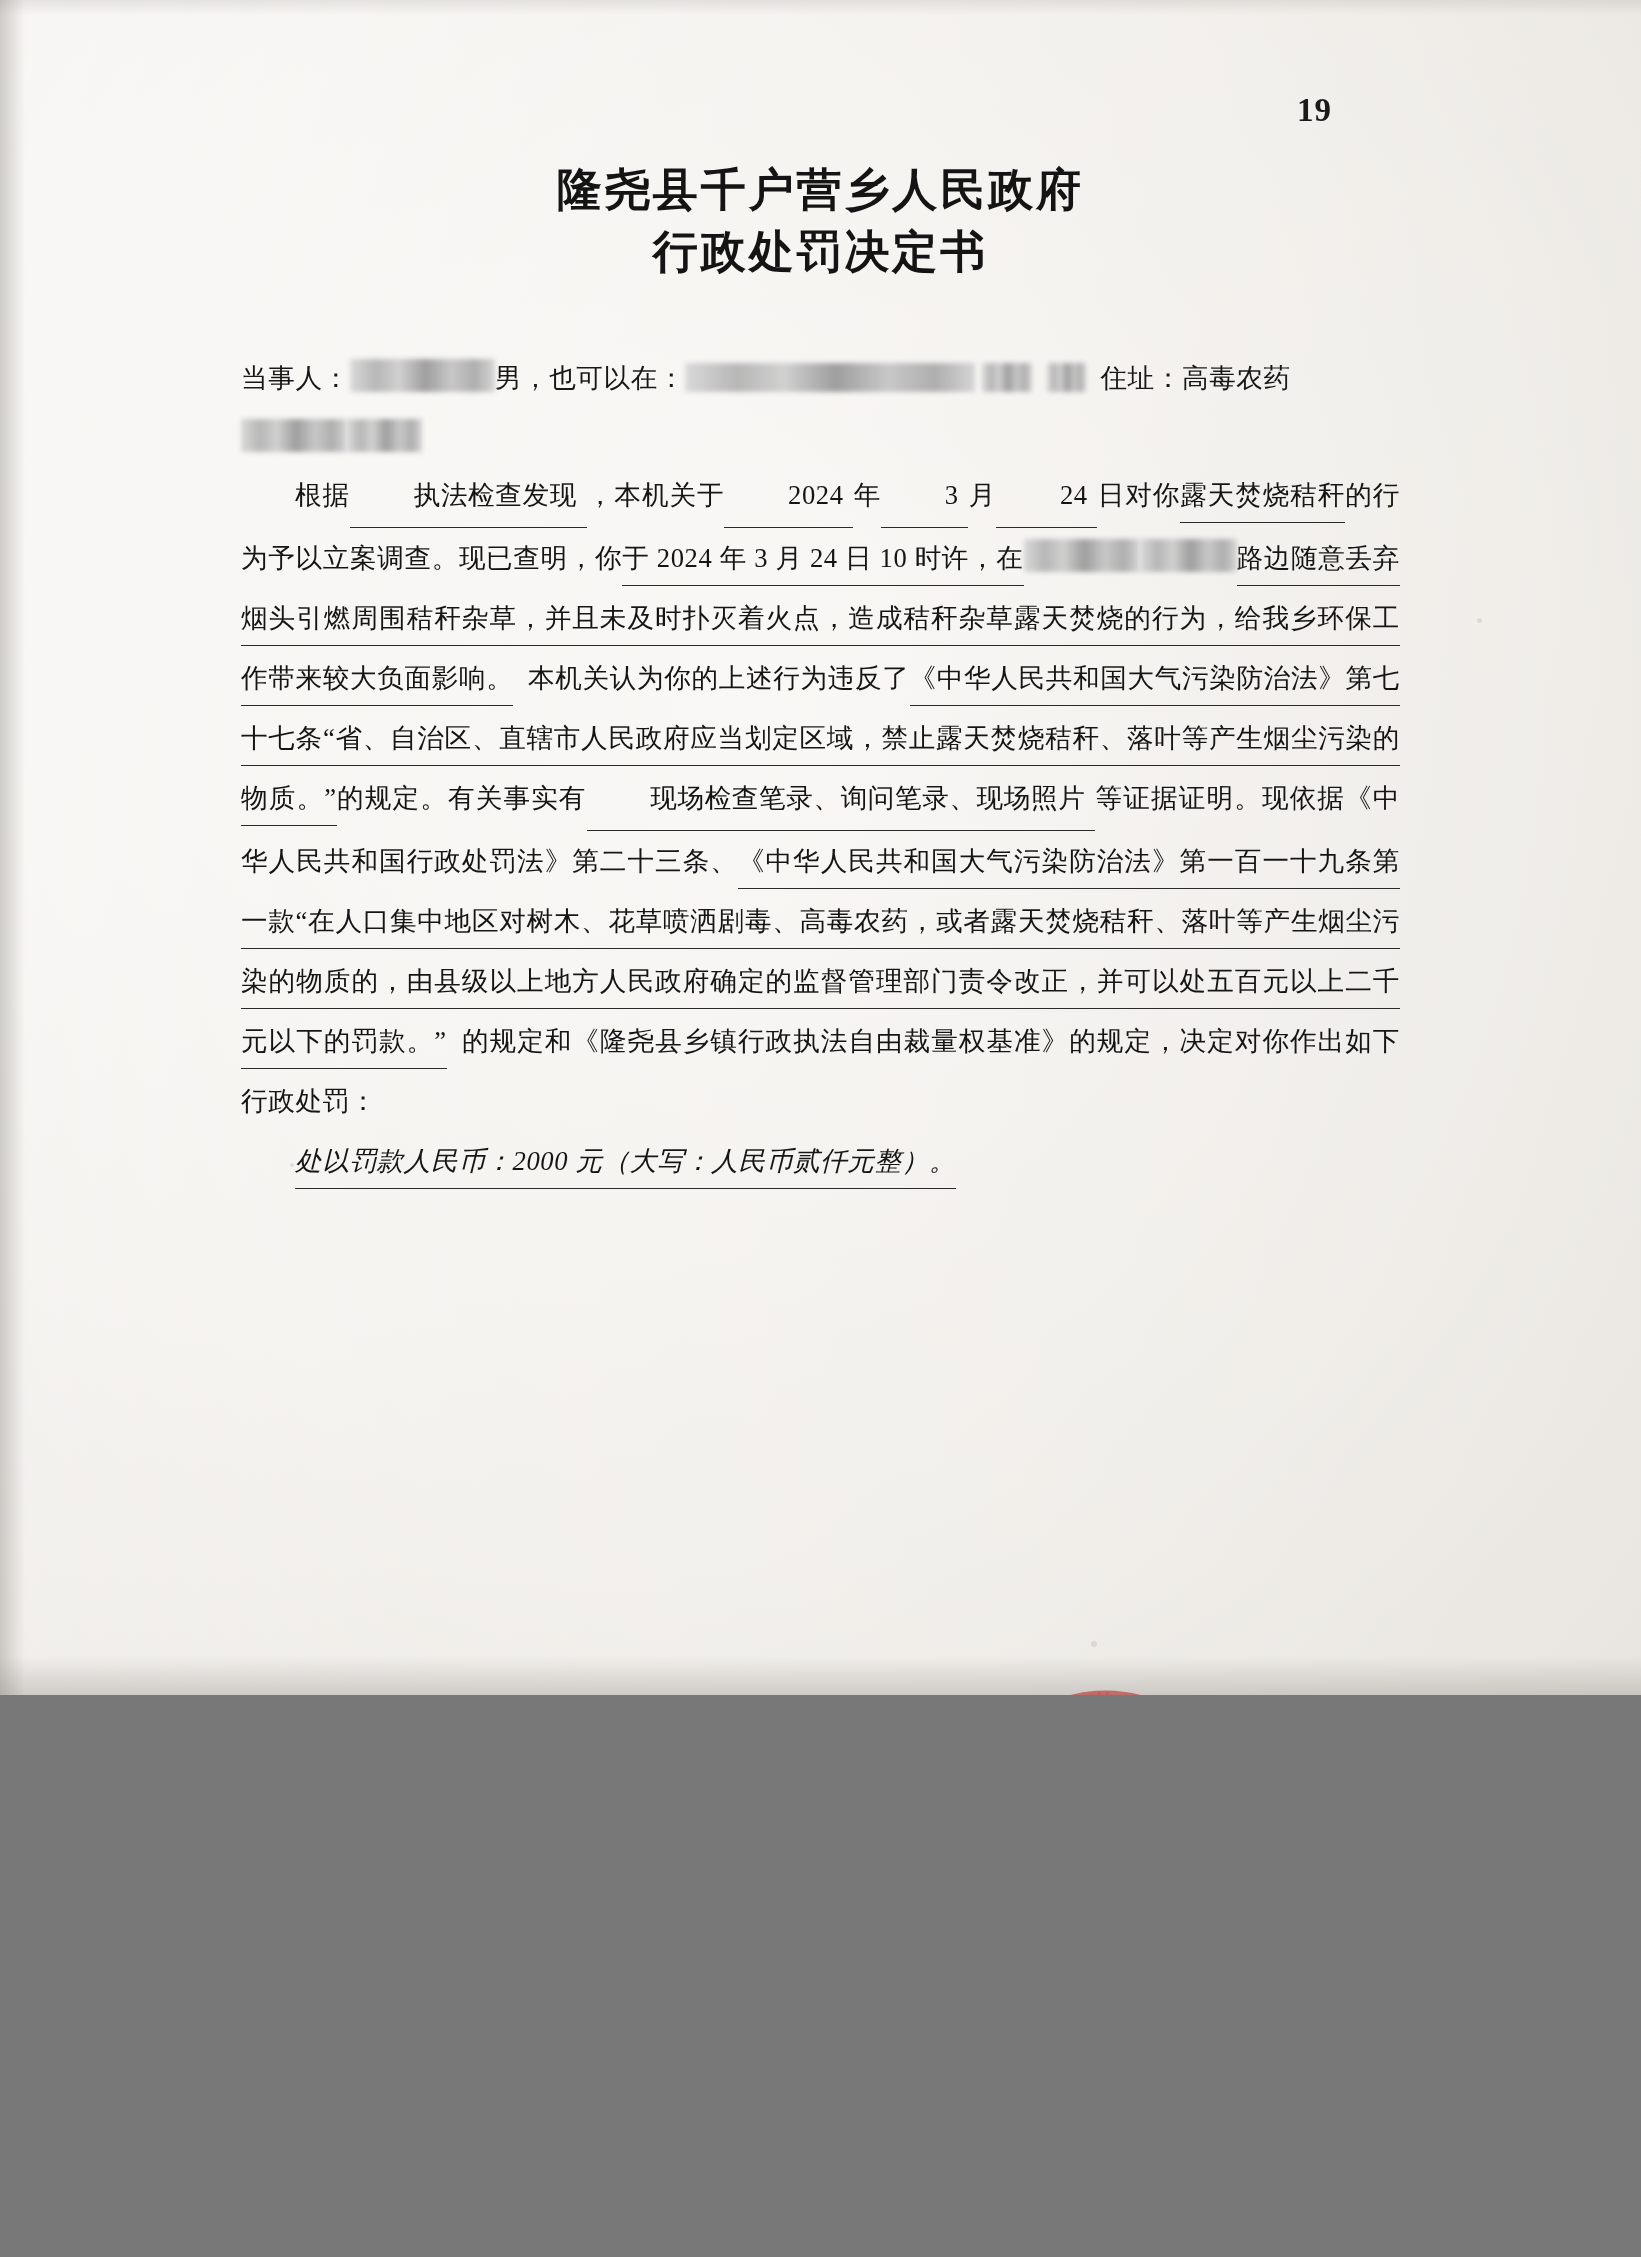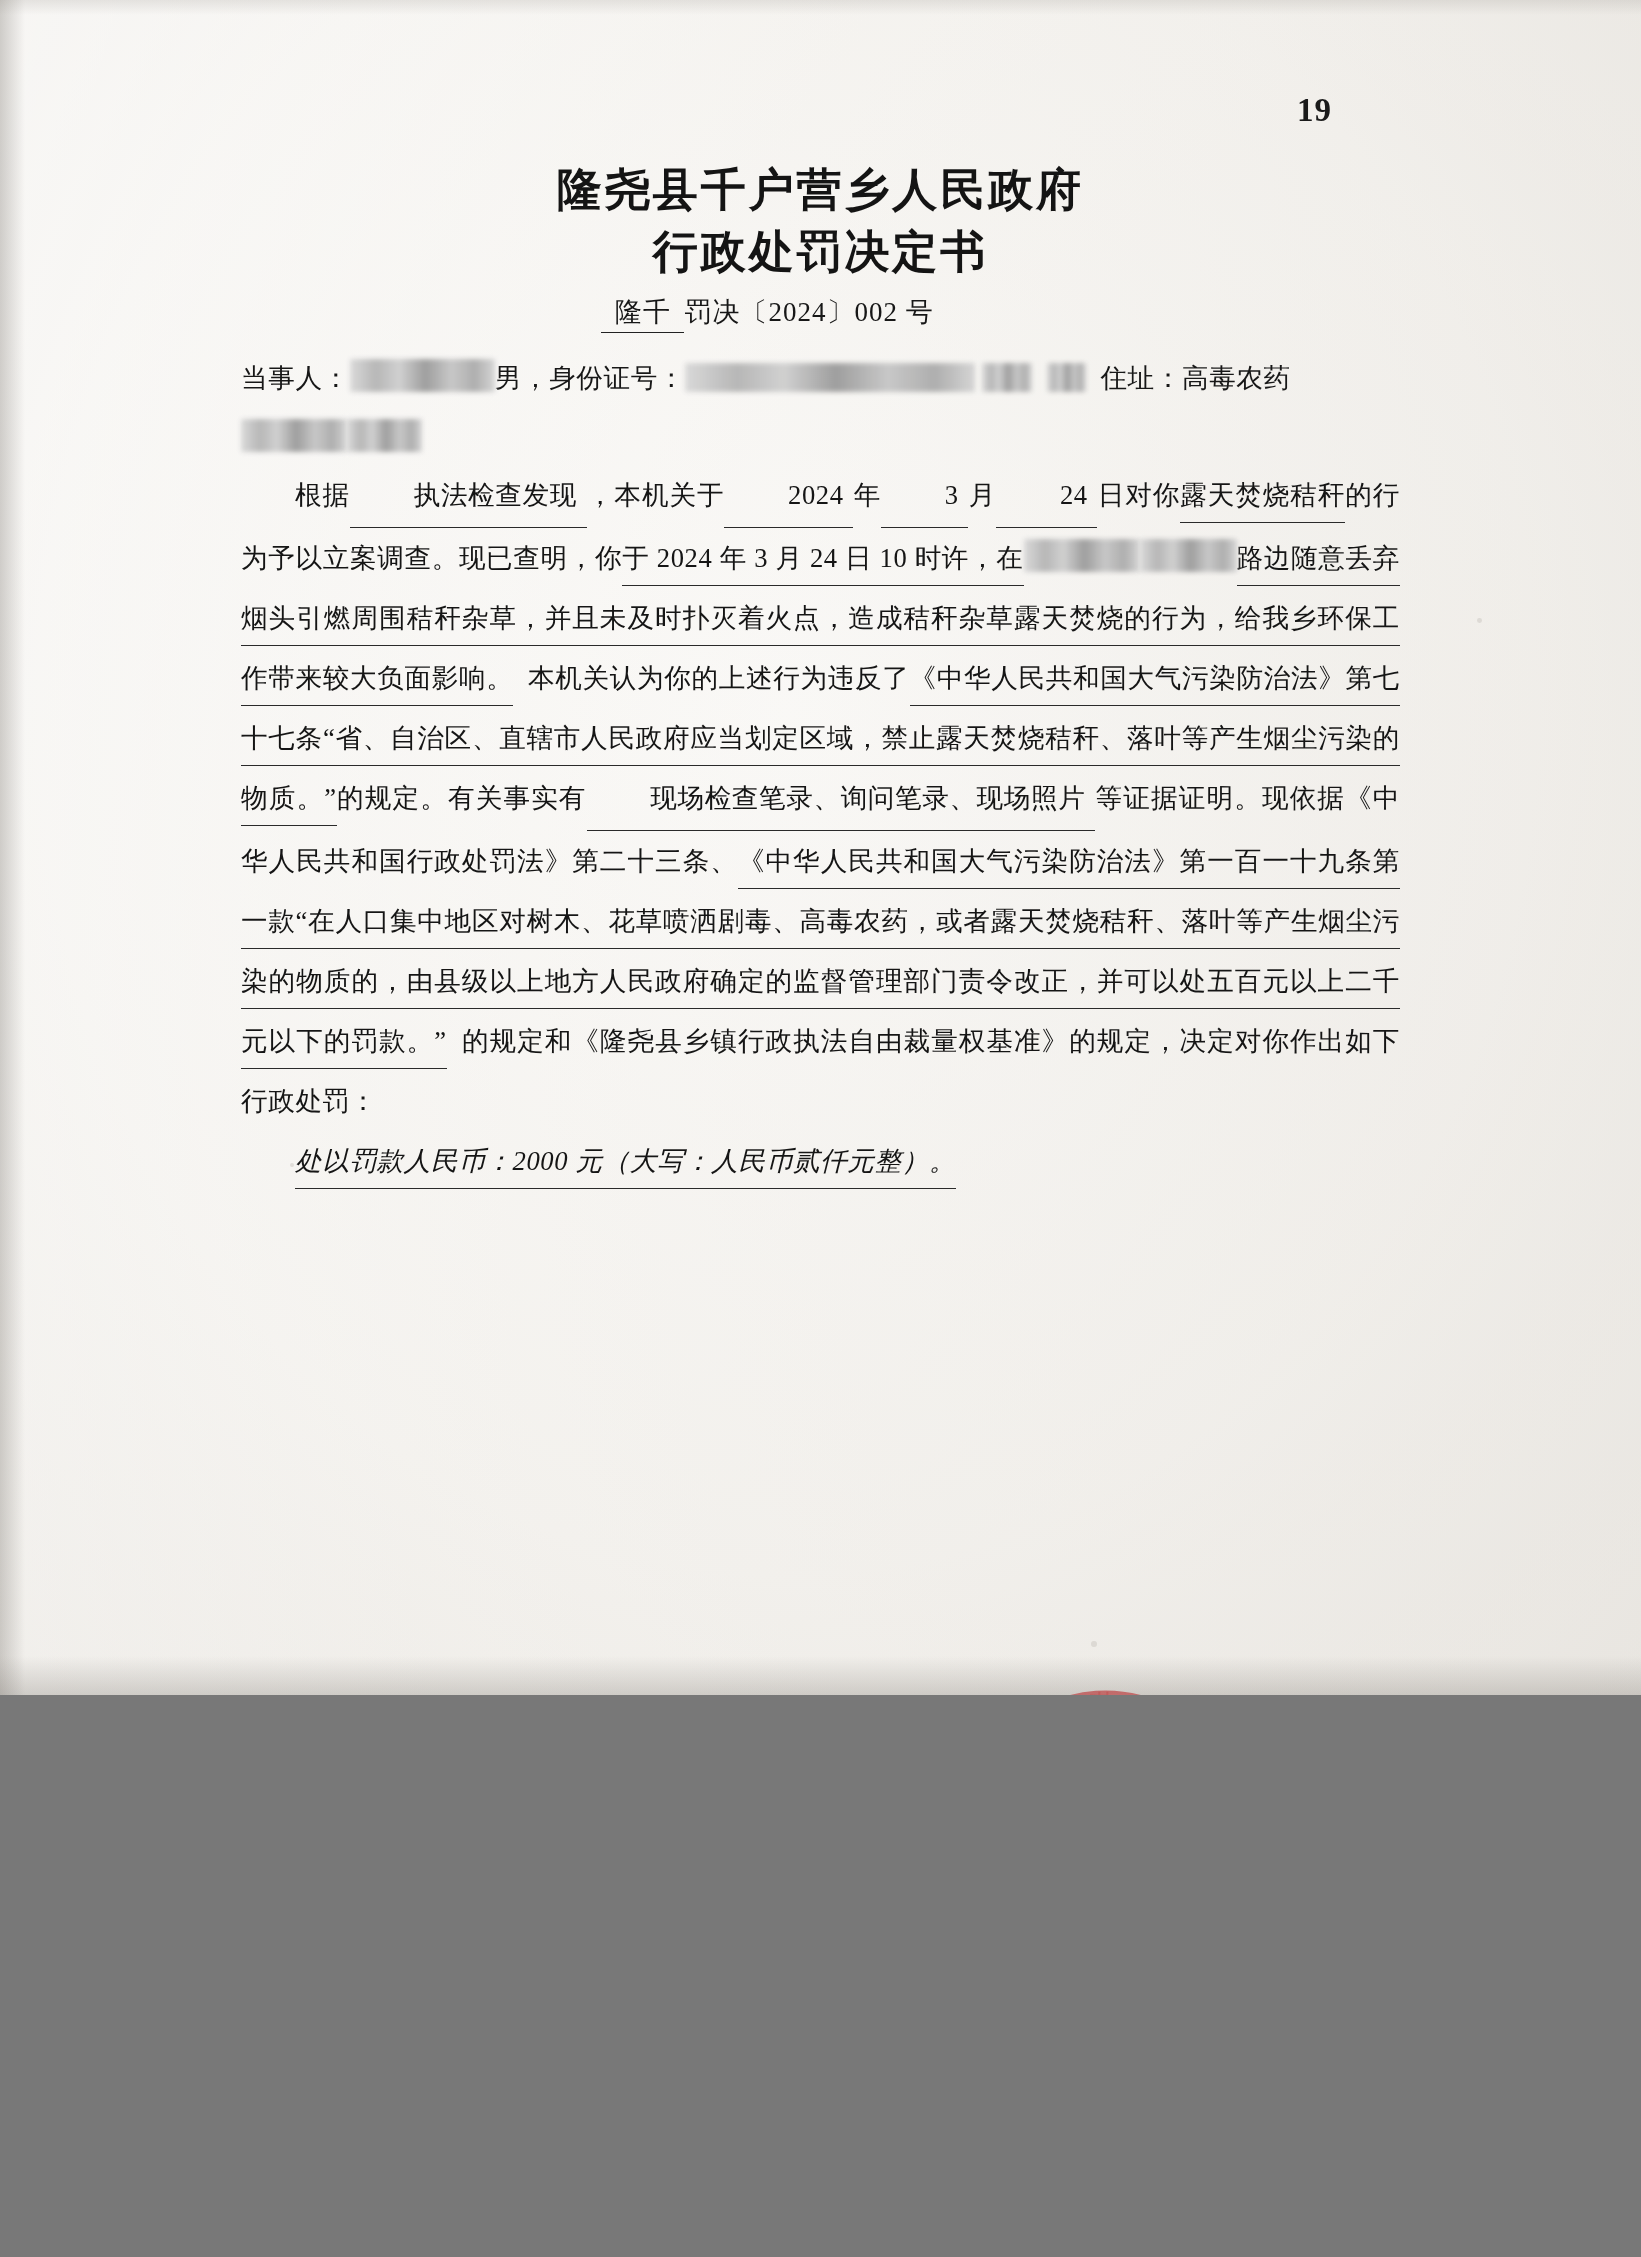--- a/index.html
+++ b/index.html
@@ -212,26 +212,23 @@
 
   <div class="content">
 
     <div class="page-number">19</div>
 
     <div class="title-block">
       <div class="title-line">隆尧县千户营乡人民政府</div>
       <div class="title-line">行政处罚决定书</div>
     </div>
 
-    <div class="doc-number">
-      <span class="u-blank">隆千</span><span>罚决〔2024〕002 号</span>
-    </div>
 
     <div class="party-line">
-      <span>当事人：</span><span class="redact r-name"></span><span>男，</span><span>身份证号：</span><span class="redact r-id"></span>&nbsp;<span class="redact r-id2"></span>&nbsp;&nbsp;<span class="redact r-id3"></span>&nbsp;&nbsp;<span>住址：</span><span>高毒农药</span><br>
+      <span>当事人：</span><span class="redact r-name"></span><span>男，</span><span>也可以在：</span><span class="redact r-id"></span>&nbsp;<span class="redact r-id2"></span>&nbsp;&nbsp;<span class="redact r-id3"></span>&nbsp;&nbsp;<span>住址：</span><span>高毒农药</span><br>
       <span class="redact r-addr1"></span><span class="redact r-addr2"></span>
     </div>
 
     <div class="body" style="top:465px;">
 
       <p class="para indent2">
         <span>根据</span><span class="ul-gap">执法检查发现</span><span>，本机关于</span><span class="ul-gap">2024</span><span>年</span><span class="ul-gap">3</span><span>月</span><span class="ul-gap">24</span><span>日对你</span><span class="ul">露天焚烧秸秆</span><span>的行为予以立案调查。现已查明，你</span><span class="ul">于 2024 年 3 月 24 日 10 时许，在</span><span class="redact r-addr3"></span><span class="redact r-loc1"></span><span class="ul">路边随意丢弃烟头引燃周围秸秆杂草，并且未及时扑灭着火点，造成秸秆杂草露天焚烧的行为，给我乡环保工作带来较大负面影响。</span>&nbsp;&nbsp;<span>本机关认为你的上述行为违反了</span><span class="ul">《中华人民共和国大气污染防治法》第七十七条“省、自治区、直辖市人民政府应当划定区域，禁止露天焚烧秸秆、落叶等产生烟尘污染的物质。”</span><span>的规定。有关事实有</span><span class="ul-gap">现场检查笔录、询问笔录、现场照片</span><span>等证据证明。现依据《中华人民共和国行政处罚法》第二十三条、</span><span class="ul">《中华人民共和国大气污染防治法》第一百一十九条第一款“在人口集中地区对树木、花草喷洒剧毒、高毒农药，或者露天焚烧秸秆、落叶等产生烟尘污染的物质的，由县级以上地方人民政府确定的监督管理部门责令改正，并可以处五百元以上二千元以下的罚款。”</span>&nbsp;&nbsp;<span>的规定和《隆尧县乡镇行政执法自由裁量权基准》的规定，决定对你作出如下行政处罚：</span>
       </p>
 
       <p class="para indent2" style="margin-top:0px;font-style:italic;">

